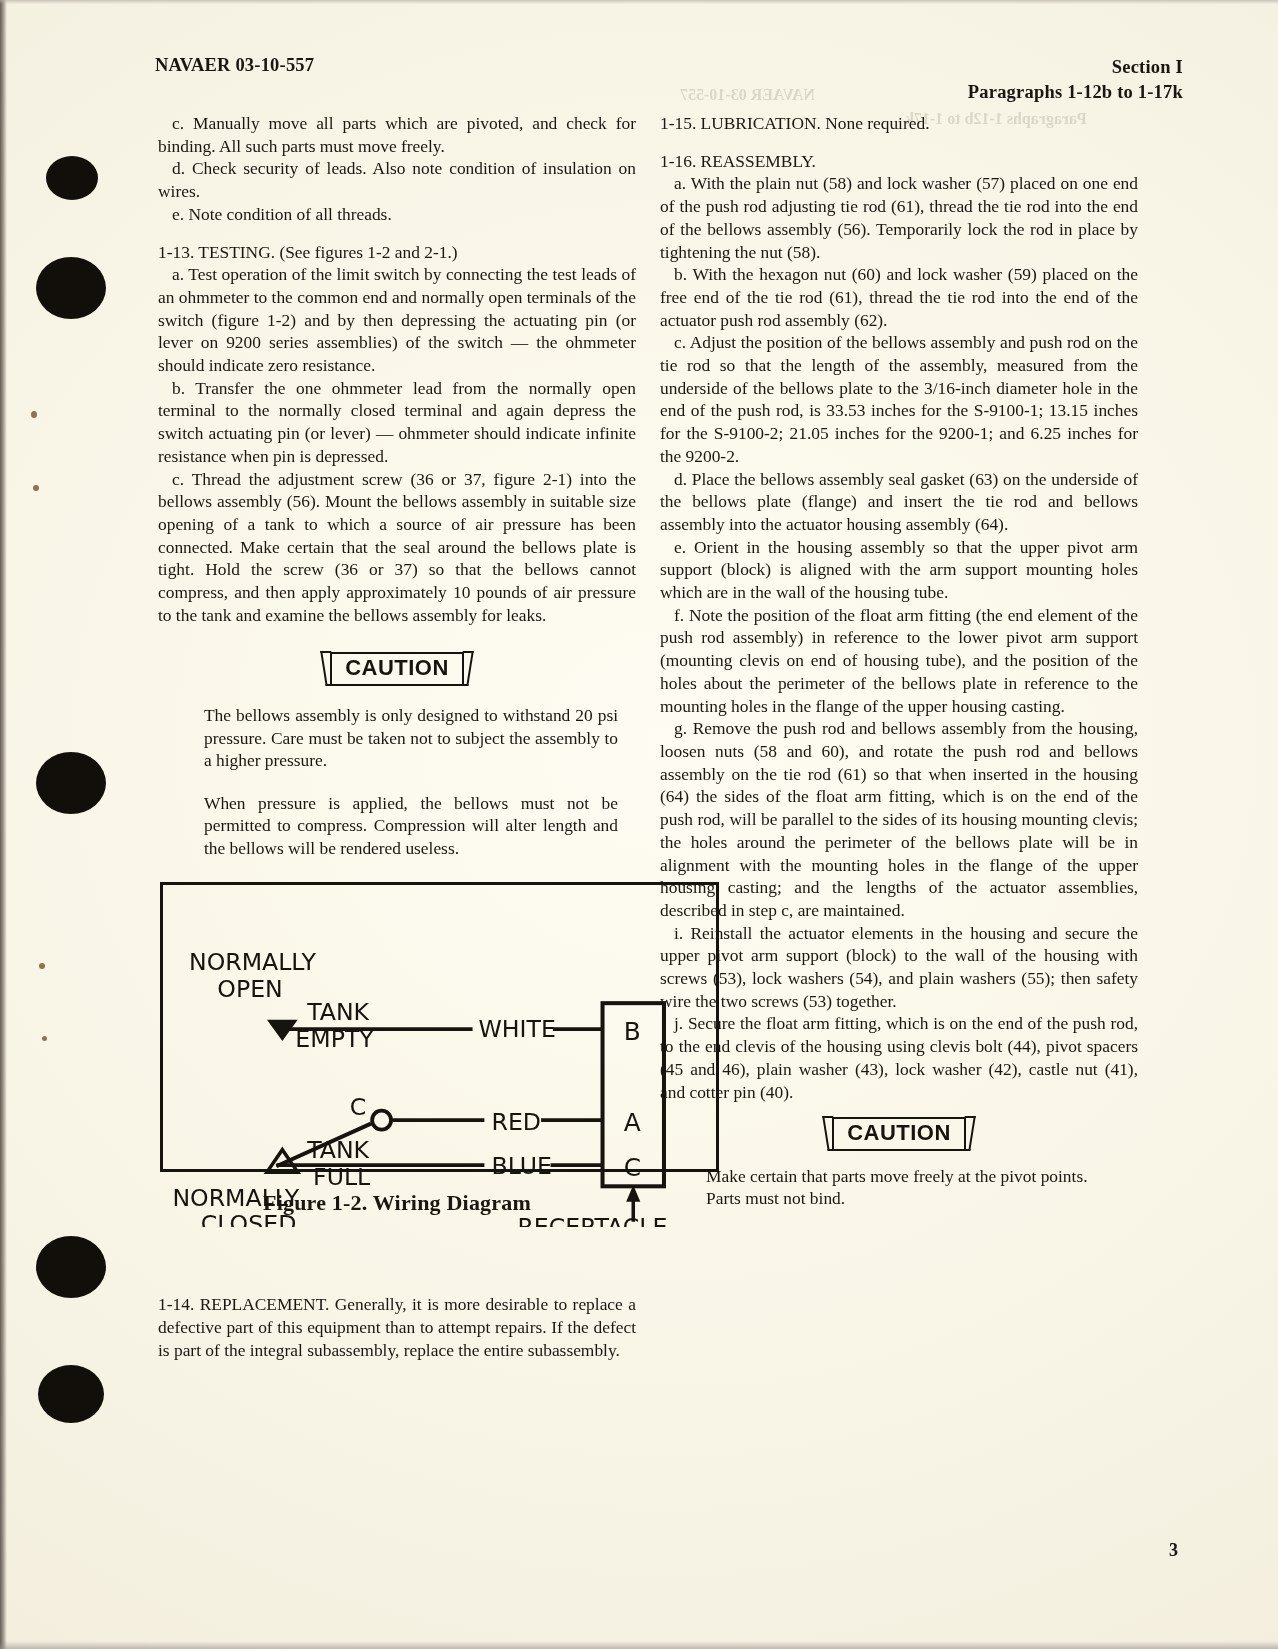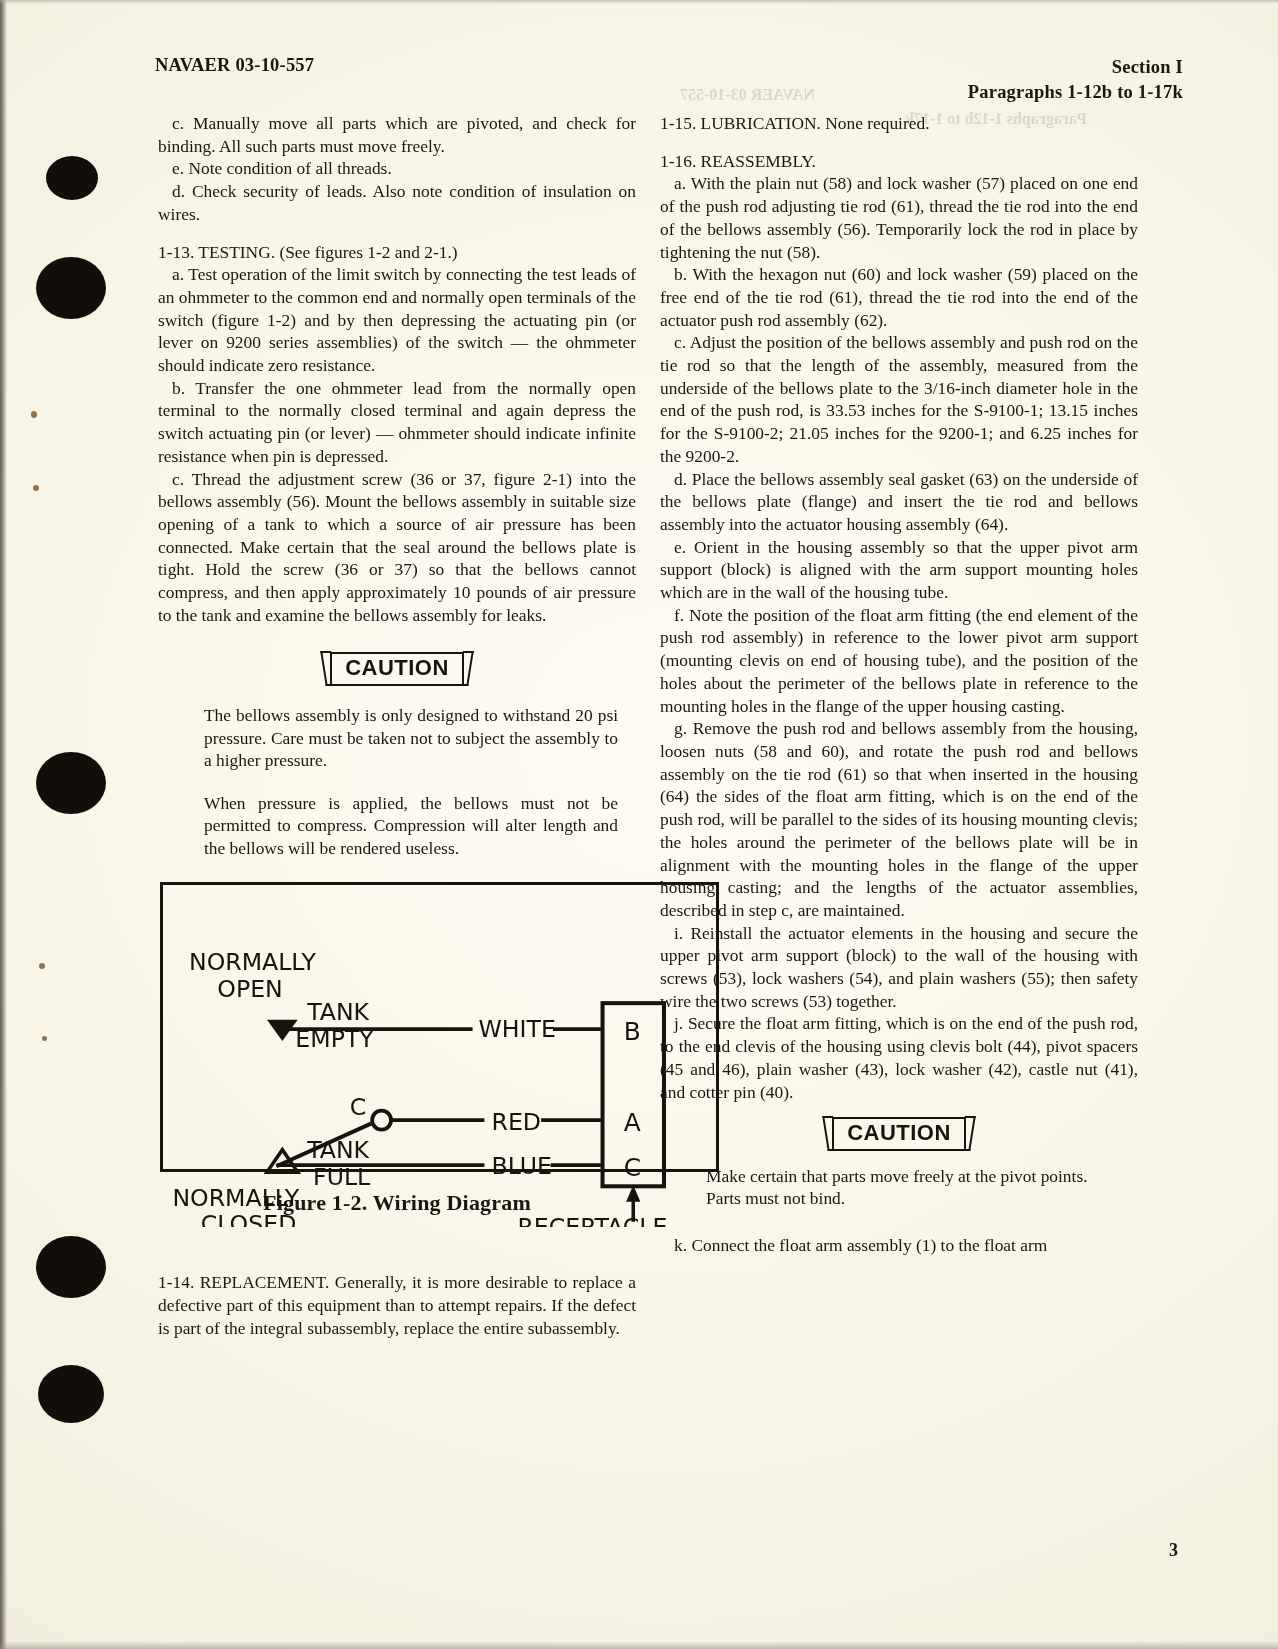--- a/index.html
+++ b/index.html
@@ -227,22 +227,22 @@
     <div>NAVAER 03-10-557</div>
     <div class="hdr-right">
       <div>Section I</div>
       <div>Paragraphs 1-12b to 1-17k</div>
     </div>
   </div>
 
   <div class="col col-left">
 
     <p class="ind">c. Manually move all parts which are pivoted, and check for binding.  All such parts must move freely.</p>
+    <p class="ind">d. Check security of leads.  Also note condition of insulation on wires.</p>
     <p class="ind">e. Note condition of all threads.</p>
-    <p class="ind">d. Check security of leads.  Also note condition of insulation on wires.</p>
 
     <p class="body gap sec-head">1-13.  TESTING.  (See figures 1-2 and 2-1.)</p>
     <p class="ind">a. Test operation of the limit switch by connecting the test leads of an ohmmeter to the common end and normally open terminals of the switch (figure 1-2) and by then depressing the actuating pin (or lever on 9200 series assemblies) of the switch — the ohmmeter should indicate zero resistance.</p>
     <p class="ind">b. Transfer the one ohmmeter lead from the normally open terminal to the normally closed terminal and again depress the switch actuating pin (or lever) — ohmmeter should indicate infinite resistance when pin is depressed.</p>
     <p class="ind">c. Thread the adjustment screw (36 or 37, figure 2-1) into the bellows assembly (56). Mount the bellows assembly in suitable size opening of a tank to which a source of air pressure has been connected. Make certain that the seal around the bellows plate is tight. Hold the screw (36 or 37) so that the bellows cannot compress, and then apply approximately 10 pounds of air pressure to the tank and examine the bellows assembly for leaks.</p>
 
     <div class="caution-wrap">
       <div class="caution">CAUTION</div>
     </div>
 
@@ -290,21 +290,21 @@
         <text x="390" y="246" font-size="21" id="t-pc">C</text>
 
         <line x1="398" y1="285" x2="398" y2="262" stroke="#17130d" stroke-width="3"></line>
         <polygon points="398,254 392,268 404,268" fill="#17130d"></polygon>
         <text x="300" y="296" font-size="20" id="t-rec">RECEPTACLE</text>
       </svg>
     </div>
 
     <div class="figcap">Figure 1-2.  Wiring Diagram</div>
 
-    <p class="body" style="margin-top:54px;">1-14. REPLACEMENT. Generally, it is more desirable to replace a defective part of this equipment than to attempt repairs. If the defect is part of the integral subassembly, replace the entire subassembly.</p>
+    <p class="body" style="margin-top:76px;">1-14. REPLACEMENT. Generally, it is more desirable to replace a defective part of this equipment than to attempt repairs. If the defect is part of the integral subassembly, replace the entire subassembly.</p>
   </div>
 
   <div class="col col-right">
 
     <p class="body">1-15.  LUBRICATION.  None required.</p>
     <p class="body gap">1-16.  REASSEMBLY.</p>
 
 
     <p class="ind">a. With the plain nut (58) and lock washer (57) placed on one end of the push rod adjusting tie rod (61), thread the tie rod into the end of the bellows assembly (56). Temporarily lock the rod in place by tightening the nut (58).</p>
     <p class="ind">b. With the hexagon nut (60) and lock washer (59) placed on the free end of the tie rod (61), thread the tie rod into the end of the actuator push rod assembly (62).</p>
@@ -315,18 +315,17 @@
     <p class="ind">g. Remove the push rod and bellows assembly from the housing, loosen nuts (58 and 60), and rotate the push rod and bellows assembly on the tie rod (61) so that when inserted in the housing (64) the sides of the float arm fitting, which is on the end of the push rod, will be parallel to the sides of its housing mounting clevis; the holes around the perimeter of the bellows plate will be in alignment with the mounting holes in the flange of the upper housing casting; and the lengths of the actuator assemblies, described in step c, are maintained.</p>
     <p class="ind">i. Reinstall the actuator elements in the housing and secure the upper pivot arm support (block) to the wall of the housing with screws (53), lock washers (54), and plain washers (55); then safety wire the two screws (53) together.</p>
     <p class="ind">j. Secure the float arm fitting, which is on the end of the push rod, to the end clevis of the housing using clevis bolt (44), pivot spacers (45 and 46), plain washer (43), lock washer (42), castle nut (41), and cotter pin (40).</p>
 
     <div class="caution-wrap" style="margin:14px 0 14px 0;">
       <div class="caution">CAUTION</div>
     </div>
 
     <p class="caution-body narrow">Make certain that parts move freely at the pivot points.  Parts must not bind.</p>
 
-    <p class="ind" style="margin-top:24px;">k. Connect the float arm assembly (1) to the float arm</p>
   </div>
 
   <div class="pageno">3</div>
 
 </div>
 
 </body></html>

